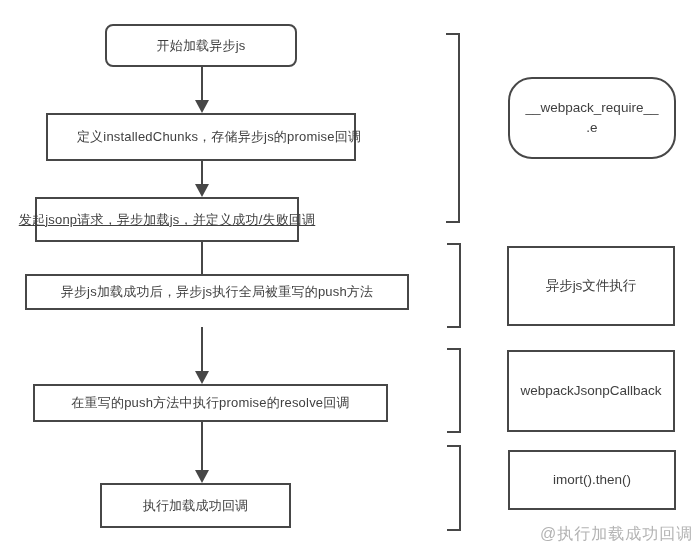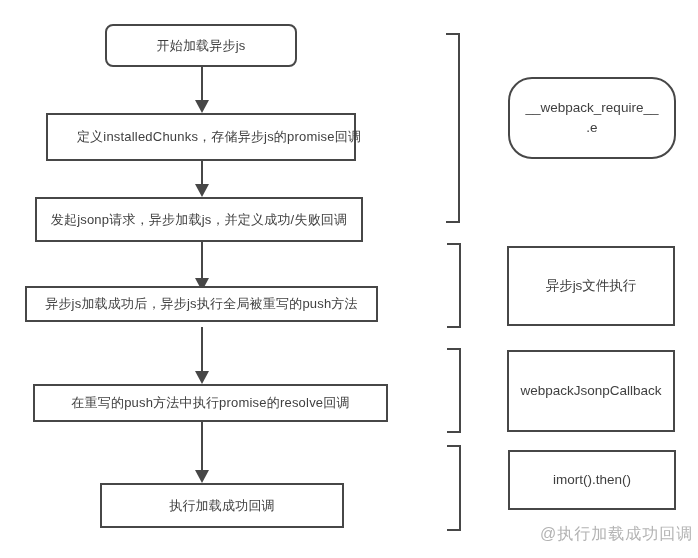--- a/index.html
+++ b/index.html
@@ -39,24 +39,24 @@
   }
   .rbox .lbl {
     font-size: 13.5px;
     text-align: center;
     white-space: pre-line;
     line-height: 1.45;
   }
   
   .s1 { left: 105px; top: 24px;  width: 192px; height: 43px; border-radius: 8px; }
   .s2 { left: 46px;  top: 113px; width: 310px; height: 48px; padding-left: 36px; }
-  .s3 { left: 35px;  top: 197px; width: 328px; height: 45px; }
-  .s4 { left: 25px;  top: 286px; width: 353px; height: 36px; }
+  .s3 { left: 35px;  top: 197px; width: 264px; height: 45px; text-decoration: underline; }
+  .s4 { left: 25px;  top: 274px; width: 384px; height: 36px; }
   .s5 { left: 25px;  top: 384px; width: 355px; height: 38px; margin-left: 8px; }
-  .s6 { left: 100px; top: 483px; width: 244px; height: 45px; }
+  .s6 { left: 100px; top: 483px; width: 191px; height: 45px; }
   
   .arrow { position: absolute; width: 14px; }
   .arrow .shaft {
     position: absolute;
     left: 6px; top: 0; bottom: 11px;
     width: 2px;
     background: var(--line);
   }
   .arrow .head {
     position: absolute;

